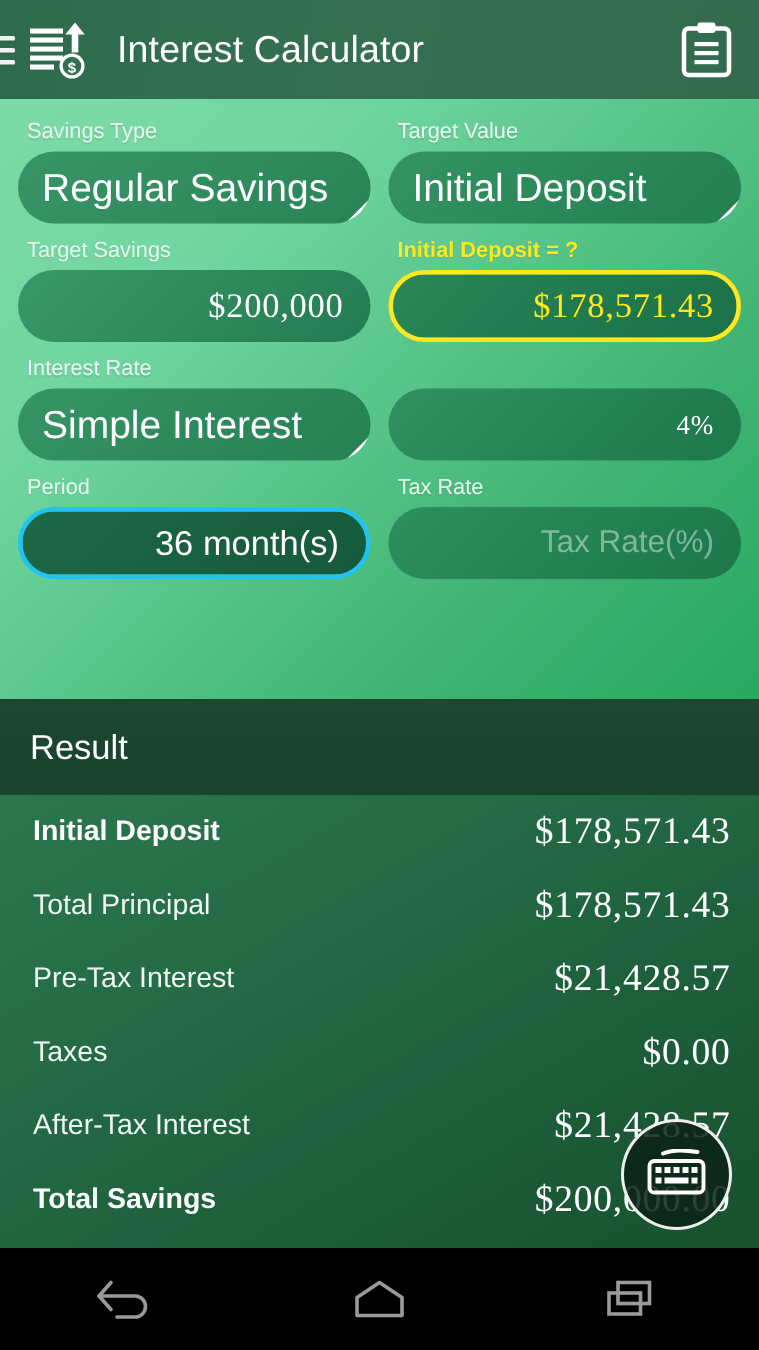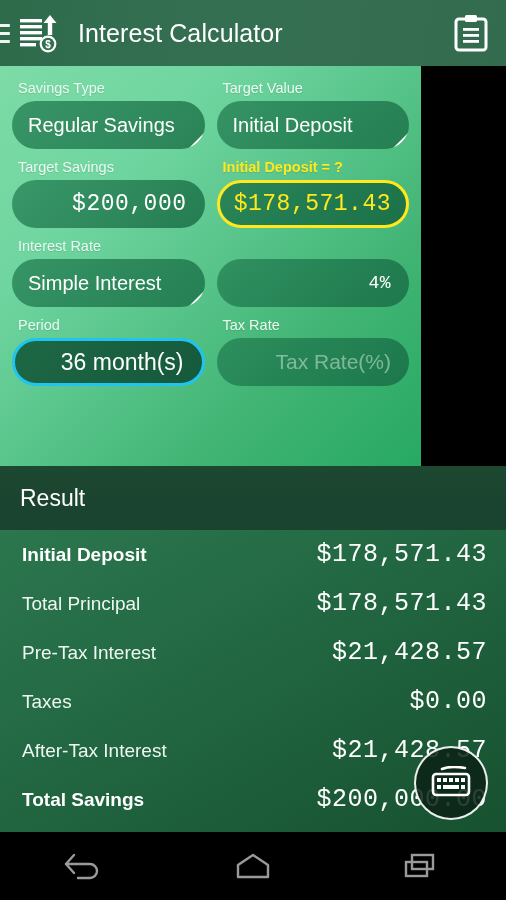--- a/index.html
+++ b/index.html
@@ -24,21 +24,21 @@
   .hamburger span { display: block; height: 3px; background: #f2f2f2; border-radius: 1px; }
   .logo { width: 42px; height: 44px; margin-left: 8px; flex: 0 0 auto; position: relative; }
   .app-title {
     color: #fff; font-size: 25px; font-weight: 400; margin-left: 18px;
     letter-spacing: .1px; white-space: nowrap;
   }
   .clipboard { margin-left: auto; margin-right: 18px; width: 34px; height: 38px; flex: 0 0 auto; }
 
   
   .form {
-    position: absolute; left: 0; top: 66px; width: 421px; height: 400px;
+    position: absolute; left: 0; top: 66px; width: 506px; height: 400px;
     background: linear-gradient(135deg, #7ddba6 0%, #6fd5a0 28%, #41b474 72%, #27a963 100%);
     padding: 10px 12px 0 12px;
   }
   .row { display: flex; gap: 12px; margin-bottom: 6px; }
   .col { width: 236px; }
   .lbl {
     font-size: 14.5px; color: #eafaf1; padding: 4px 2px 5px 6px;
     text-shadow: 0 1px 1px rgba(0,0,0,.10);
   }
   .lbl.yellow { color: #ffe81e; font-weight: bold; }
@@ -46,21 +46,21 @@
 
   .field {
     position: relative; height: 48px; border-radius: 26px;
     background: linear-gradient(135deg, rgba(31,122,78,.72) 0%, rgba(26,112,70,.80) 100%);
     display: flex; align-items: center; overflow: hidden;
   }
   .field.plain {
     background: linear-gradient(135deg, rgba(32,124,80,.70) 0%, rgba(24,108,68,.82) 100%);
   }
   .field .txt {
-    font-size: 20px; color: #ffffff; padding-left: 16px; white-space: nowrap;
+    font-size: 26px; color: #ffffff; padding-left: 16px; white-space: nowrap;
   }
   .field .val {
     margin-left: auto; padding-right: 18px; font-size: 23px; color: #fff;
     white-space: nowrap;
   }
   .field .ph {
     margin-left: auto; padding-right: 18px; font-size: 21px;
     color: rgba(220,240,228,.50); white-space: nowrap;
   }
   .spinner-tri {
@@ -74,21 +74,21 @@
   .field.focus-yellow .val { color: #ffe81e; padding-right: 15px; }
   .field.focus-cyan {
     border: 3px solid #20c4f0;
     background: linear-gradient(135deg, rgba(22,92,60,.90) 0%, rgba(18,84,55,.94) 100%);
     text-align: center;
   }
   .field.small-val .val { font-size: 18px; }
 
   
   .lcd {
-    font-family: Liberation Mono, monospace;
+    font-family: Liberation Serif, serif;
     font-weight: 400; letter-spacing: 0.5px;
   }
 
   
   .result-wrap {
     position: absolute; left: 0; top: 466px; width: 506px; height: 366px;
     background: linear-gradient(150deg, #2e7a50 0%, #246b46 40%, #17512f 100%);
   }
   .result-head {
     height: 64px; width: 100%;

